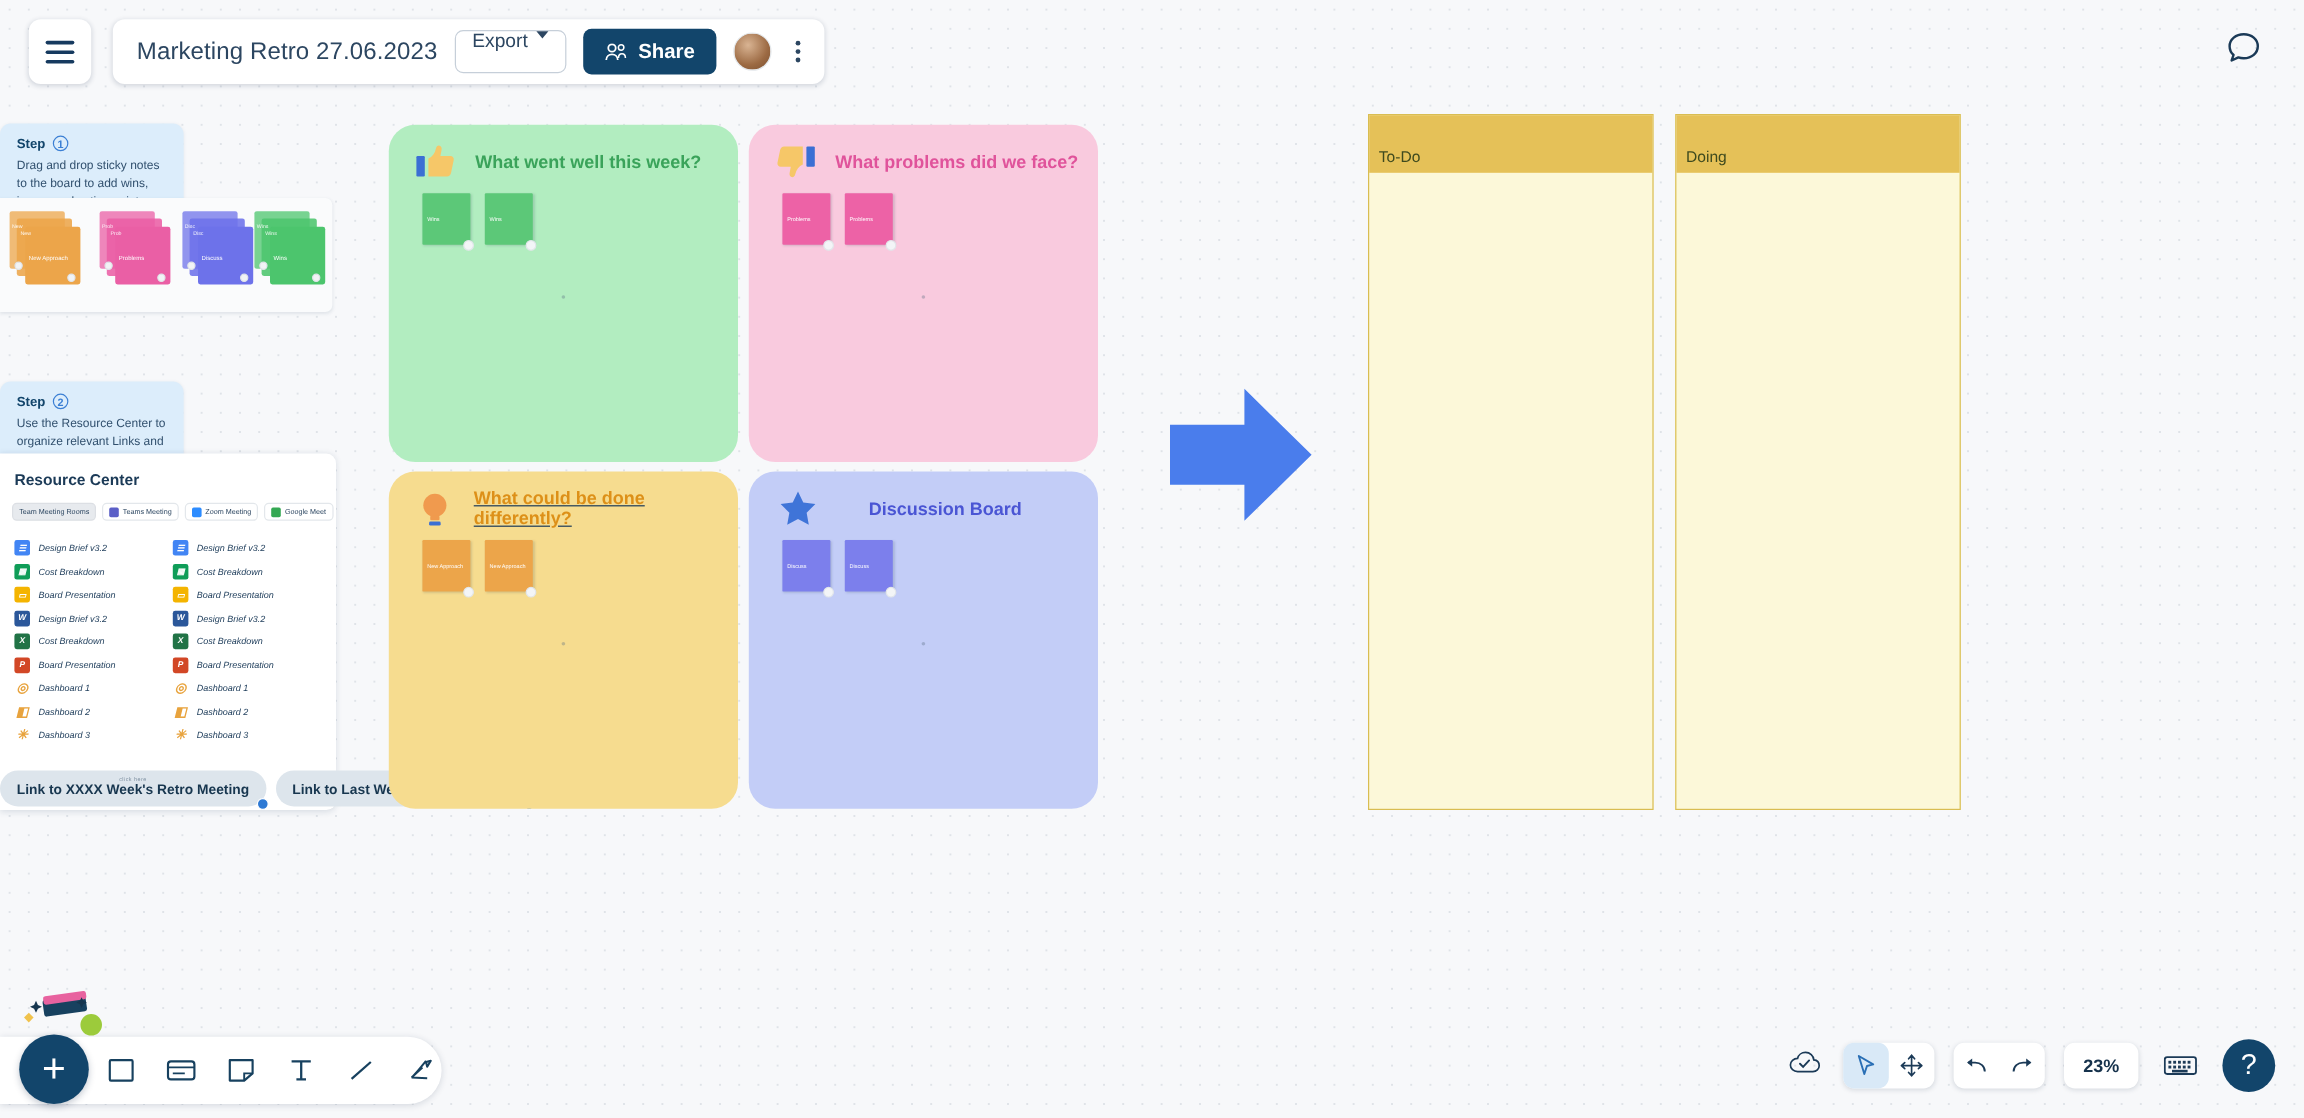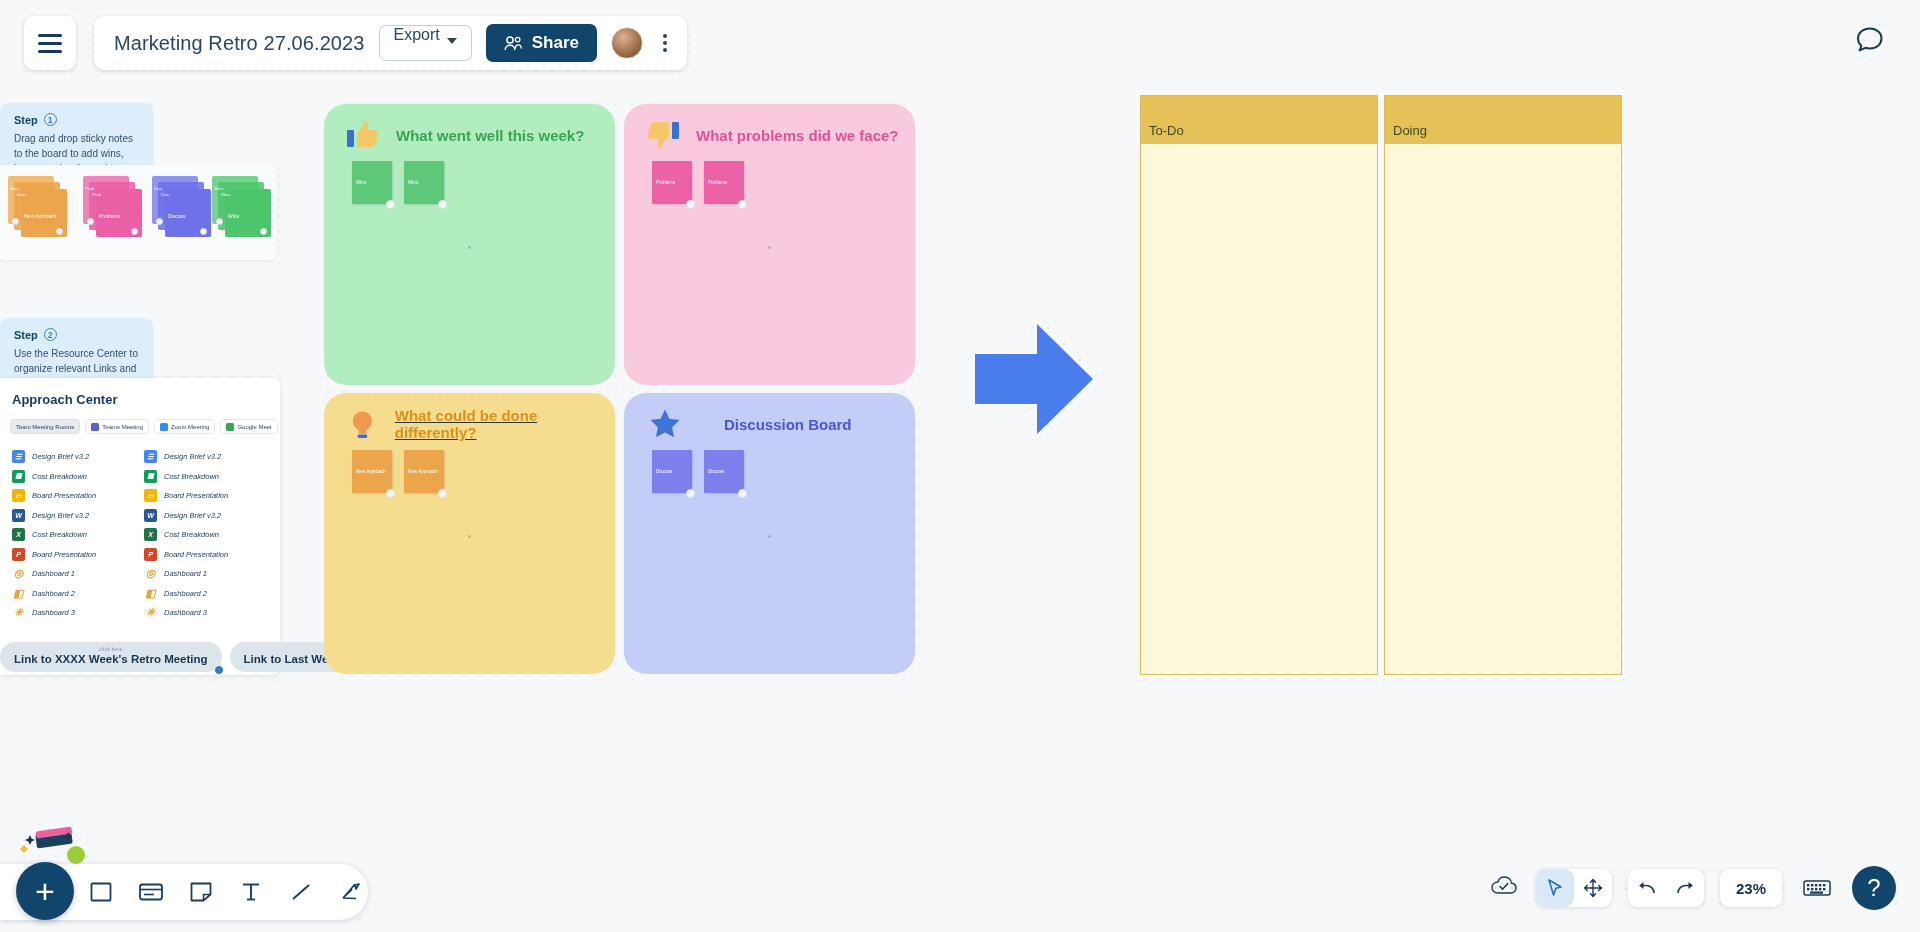--- a/index.html
+++ b/index.html
@@ -23,21 +23,21 @@
   .hamburger-btn span { display: block; width: 24px; height: 3px; background: #163a5f; border-radius: 2px; }
 
   .title-bar {
     height: 54px; background: #fff; border-radius: 10px;
     box-shadow: 0 1px 4px rgba(20,40,70,.16);
     display: flex; align-items: center; padding: 0 14px 0 20px; gap: 14px;
   }
   .board-title { font-size: 20px; color: #2c4661; white-space: nowrap; letter-spacing: .1px; }
   .export-btn {
     height: 36px; border: 1px solid #c6cfd9; border-radius: 7px; background: #fff;
-    display: flex; align-items: flex-end; gap: 7px; padding: 16px 14px; font-size: 16px; color: #2c4661; cursor: pointer;
+    display: flex; align-items: flex-start; gap: 7px; padding: 0 14px; font-size: 16px; color: #2c4661; cursor: pointer;
   }
   .caret { width: 0; height: 0; border-left: 5px solid transparent; border-right: 5px solid transparent; border-top: 6px solid #2c4661; }
   .share-btn {
     height: 38px; background: #12456b; color: #fff; border-radius: 7px;
     display: flex; align-items: center; gap: 9px; padding: 0 18px; font-size: 17px; font-weight: bold; cursor: pointer;
   }
   .avatar {
     width: 32px; height: 32px; border-radius: 50%;
     background: radial-gradient(circle at 38% 32%, #d9b493, #9c6a43 60%, #7a4f30);
     border: 1px solid #e4e8ec; cursor: pointer;
@@ -118,21 +118,21 @@
   #card-went-well { left: 324px; top: 104px; width: 291px; height: 281px; background: #b2edc0; }
   #card-problems  { left: 624px; top: 104px; width: 291px; height: 281px; background: #f9cade; }
   #card-different { left: 324px; top: 393px; width: 291px; height: 281px; background: #f6dc8f; text-decoration: underline; }
   #card-discussion{ left: 624px; top: 393px; width: 291px; height: 281px; background: #c3cdf7; }
 
   .big-arrow { position: absolute; left: 975px; top: 318px; }
 
   
   .next-action-wrap { position: absolute; left: 1140px; top: 95px; }
   .na-title { font-size: 14px; color: #3d5c3f; font-weight: bold; margin-bottom: 6px; padding-left: 2px; }
-  .na-cols { display: flex; gap: 6px; }
+  .na-cols { display: flex; gap: 18px; }
   .na-col { width: 238px; height: 580px; background: #fcf8d9; border: 1px solid #d9bd52; }
   .na-col-head { height: 48px; background: #e5c158; display: flex; align-items: flex-end; padding: 0 0 6px 8px; }
   .na-col-label { font-size: 13px; color: #3e4a1e; }
 
   
   .tool-left {
     position: absolute; left: 0; bottom: 12px; height: 56px; width: 368px;
     background: #fff; border-radius: 0 28px 28px 0; box-shadow: 0 1px 6px rgba(20,40,70,.16);
     display: flex; align-items: center; padding-left: 86px; gap: 20px;
   }
@@ -247,21 +247,21 @@
 
 <div class="step-card" id="step2">
   <div class="step-head">
     <span class="step-label">Step</span>
     <span class="step-num">2</span>
   </div>
   <div class="step-desc">Use the Resource Center to organize relevant Links and Documents.</div>
 </div>
 
 <div class="resource-center">
-  <div class="rc-title">Approach Center</div>
+  <div class="rc-title">Resource Center</div>
   <div class="rc-tabs" id="rc-tabs">
       <div class="rc-tab active">
         <span>Team Meeting Rooms</span>
       </div>
       <div class="rc-tab">
         <span class="tile" style="background: rgb(91, 95, 199);"></span>
         <span>Teams Meeting</span>
       </div>
       <div class="rc-tab">
         <span class="tile" style="background: rgb(45, 140, 255);"></span>

